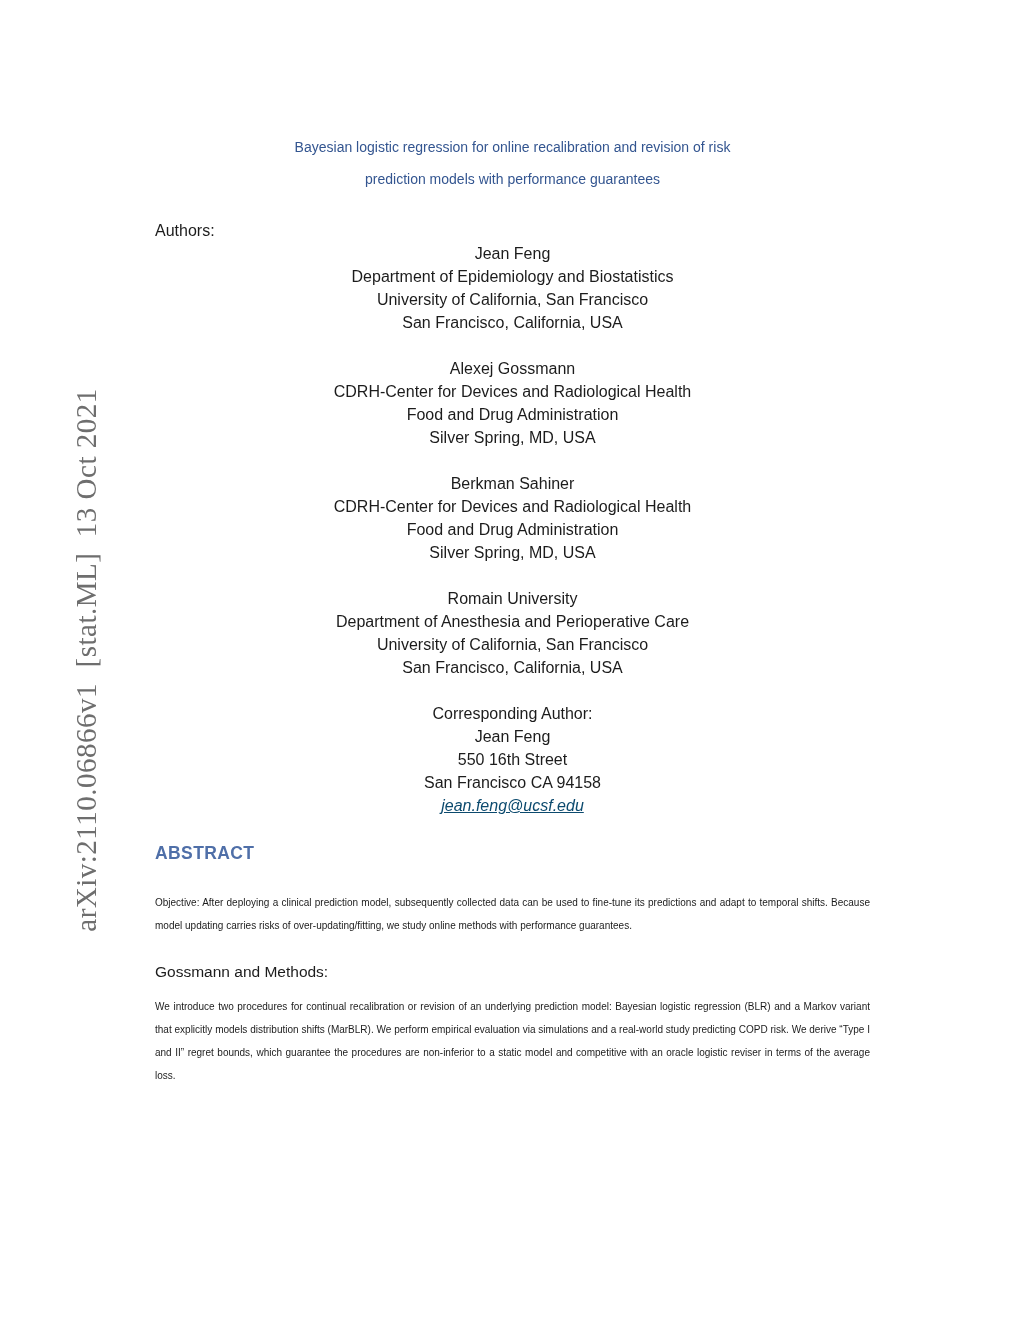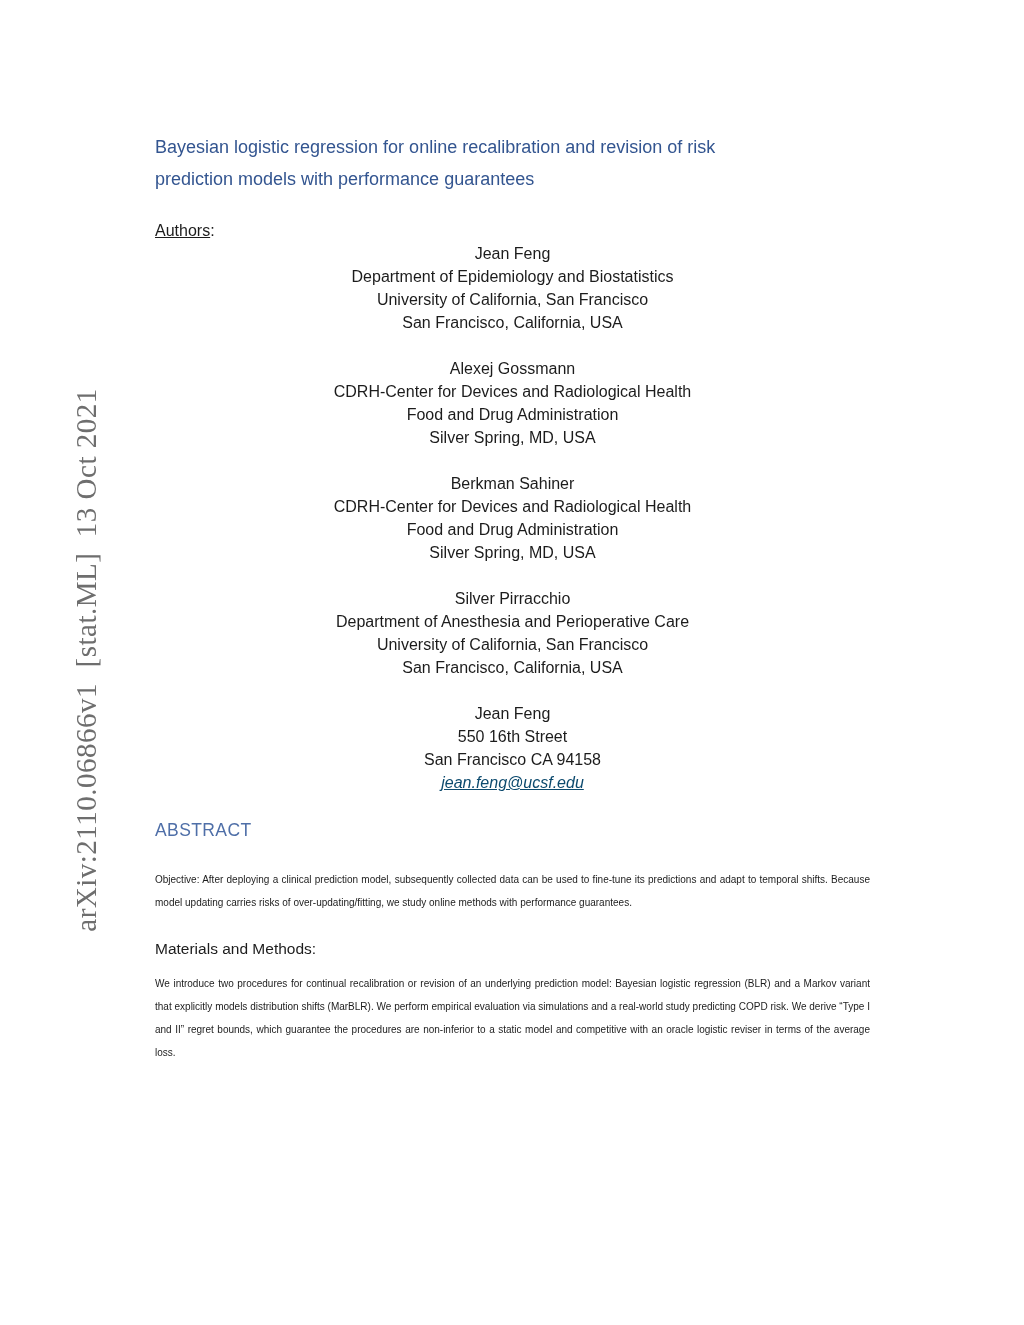--- a/index.html
+++ b/index.html
@@ -25,51 +25,52 @@
     letter-spacing: 0.5px;
   }
   .content {
     position: absolute;
     left: 155px;
     top: 131px;
     width: 715px;
   }
   .title {
     margin: 0 0 24px 0;
-    font-size: 18px;
+    font-size: 14px;
     line-height: 32px;
     font-weight: 400;
     color: #335590;
+    text-align: center;
   }
   .title-line { display: block; white-space: nowrap; }
 
   .body-line { font-size: 16px; line-height: 23px; }
   .section-heading-line { font-size: 16px; line-height: 23px; }
-  .underline-head { text-decoration: underline; }
+  .underline-head { }
 
   .author-block { margin: 0 0 23px 0; text-align: center; }
   .affil { }
 
   .email-link {
     color: #0c4a6e;
     font-style: italic;
     text-decoration: underline;
     cursor: pointer;
   }
 
   .keywords-para {
     margin: 0 0 24px 0;
     font-size: 15.5px;
     line-height: 23px;
   }
   .abstract-heading {
     margin: 0 0 24px 0;
     font-size: 17.5px;
     line-height: 27px;
-    font-weight: 400;
+    font-weight: 700;
     letter-spacing: 0.4px;
     color: #4f6fa8;
   }
   .para {
     margin: 12px 0 23px 0;
     font-size: 10px;
     line-height: 23px;
     text-align: justify;
   }
   .methods-heading {
@@ -110,38 +111,39 @@
       </div>
 
       <div class="author-block">
         <div class="body-line">Berkman Sahiner</div>
         <div class="body-line affil">CDRH-Center for Devices and Radiological Health</div>
         <div class="body-line affil">Food and Drug Administration</div>
         <div class="body-line affil">Silver Spring, MD, USA</div>
       </div>
 
       <div class="author-block">
-        <div class="body-line">Silver Pirracchio</div>
+        <div class="body-line">Romain University</div>
         <div class="body-line affil">Department of Anesthesia and Perioperative Care</div>
         <div class="body-line affil">University of California, San Francisco</div>
         <div class="body-line affil">San Francisco, California, USA</div>
       </div>
     </div>
 
     <div class="author-block">
+      <div class="section-heading-line"><span class="underline-head">Corresponding Author</span><span>:</span></div>
       <div class="body-line">Jean Feng</div>
       <div class="body-line affil">550 16th Street</div>
       <div class="body-line affil">San Francisco CA 94158</div>
       <div class="body-line"><a class="email-link">jean.feng@ucsf.edu</a></div>
     </div>
 
 
     <h2 class="abstract-heading">ABSTRACT</h2>
 
     <p class="para">Objective: After deploying a clinical prediction model, subsequently collected data can be used to fine-tune its predictions and adapt to temporal shifts. Because model updating carries risks of over-updating/fitting, we study online methods with performance guarantees.</p>
 
     <div>
-      <div class="methods-heading">Materials and Methods:</div>
+      <div class="methods-heading">Gossmann and Methods:</div>
       <p class="para methods-body">We introduce two procedures for continual recalibration or revision of an underlying prediction model: Bayesian logistic regression (BLR) and a Markov variant that explicitly models distribution shifts (MarBLR). We perform empirical evaluation via simulations and a real-world study predicting COPD risk. We derive “Type I and II” regret bounds, which guarantee the procedures are non-inferior to a static model and competitive with an oracle logistic reviser in terms of the average loss.</p>
     </div>
 
   </div>
 </div>
 
 </body></html>

